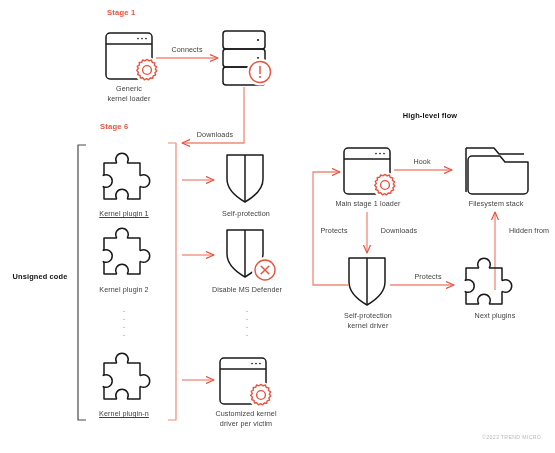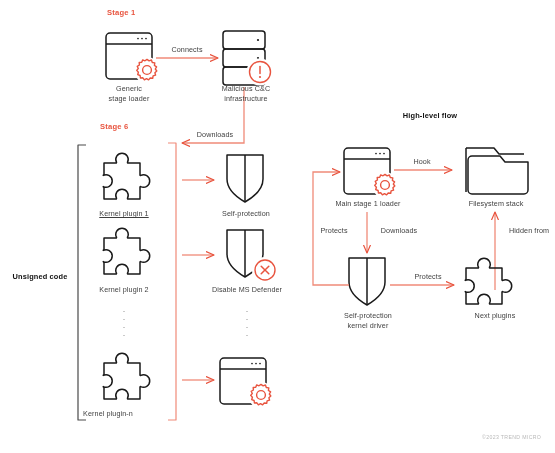--- a/index.html
+++ b/index.html
@@ -163,43 +163,43 @@
 
     <g>
       <path d="M466,268 h12 a0.5,0.5 0 0 0 0.45,-0.75 a6.2,6.2 0 1 1 11.1,0 a0.5,0.5 0 0 0 0.45,0.75 h12 v12 a0.5,0.5 0 0 0 0.75,0.45 a6.2,6.2 0 1 1 0,11.1 a0.5,0.5 0 0 0 -0.75,0.45 v12 h-12 a0.5,0.5 0 0 1 -0.45,-0.75 a6.2,6.2 0 1 0 -11.1,0 a0.5,0.5 0 0 1 -0.45,0.75 h-12 v-12 a0.5,0.5 0 0 1 -0.75,-0.45 a6.2,6.2 0 1 0 0,-11.1 a0.5,0.5 0 0 1 0.75,-0.45 z" fill="none" stroke="#1a1a1a" stroke-width="1.5" stroke-linejoin="round"></path>
     </g>
   </svg>
 
   <div class="lbl-stage" style="left:107px;top:8px;width:60px;">Stage 1</div>
 
 
   <div class="lbl" style="left:99px;top:84px;width:60px;">Generic
-stage loader</div>
-
-  <div class="lbl" style="left:206px;top:84px;width:80px;">Malicious C&amp;C
-infrastructure</div>
+kernel loader</div>
+
 
   <div class="lbl-arrow" style="left:157px;top:45px;width:60px;">Connects</div>
 
   <div class="lbl-stage" style="left:100px;top:122px;width:60px;">Stage 6</div>
 
   <div class="lbl-arrow" style="left:185px;top:130px;width:60px;">Downloads</div>
 
   <div class="lbl-bold" style="left:4px;top:272px;width:72px;">Unsigned code</div>
 
   <div class="lbl" style="left:92px;top:209px;width:64px;text-decoration:underline;">Kernel plugin 1</div>
   <div class="lbl" style="left:210px;top:209px;width:72px;">Self-protection</div>
 
   <div class="lbl" style="left:92px;top:285px;width:64px;">Kernel plugin 2</div>
   <div class="lbl" style="left:199px;top:285px;width:96px;">Disable MS Defender</div>
 
   <div class="dots" style="left:119px;top:305px;">.<br>.<br>.<br>.</div>
   <div class="dots" style="left:242px;top:305px;">.<br>.<br>.<br>.</div>
 
-  <div class="lbl" style="left:76px;top:409px;width:64px;">Kernel plugin-n</div>
+  <div class="lbl" style="left:92px;top:409px;width:64px;text-decoration:underline;">Kernel plugin-n</div>
+  <div class="lbl" style="left:203px;top:409px;width:86px;">Customized kernel
+driver per victim</div>
 
   <div class="lbl-bold" style="left:385px;top:111px;width:90px;">High-level flow</div>
 
   <div class="lbl" style="left:331px;top:199px;width:74px;">Main stage 1 loader</div>
   <div class="lbl" style="left:460px;top:199px;width:72px;">Filesystem stack</div>
 
   <div class="lbl-arrow" style="left:400px;top:157px;width:44px;">Hook</div>
 
   <div class="lbl-arrow" style="left:374px;top:226px;width:50px;">Downloads</div>
 

